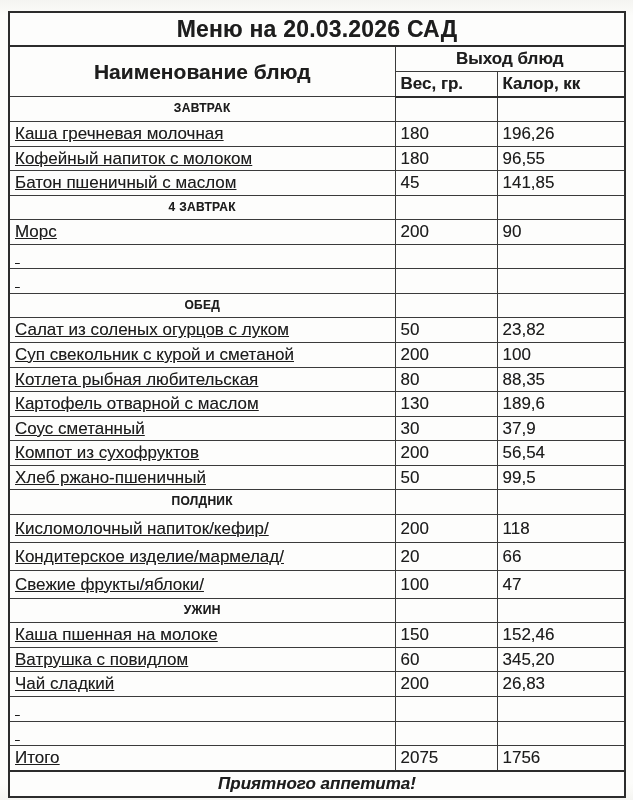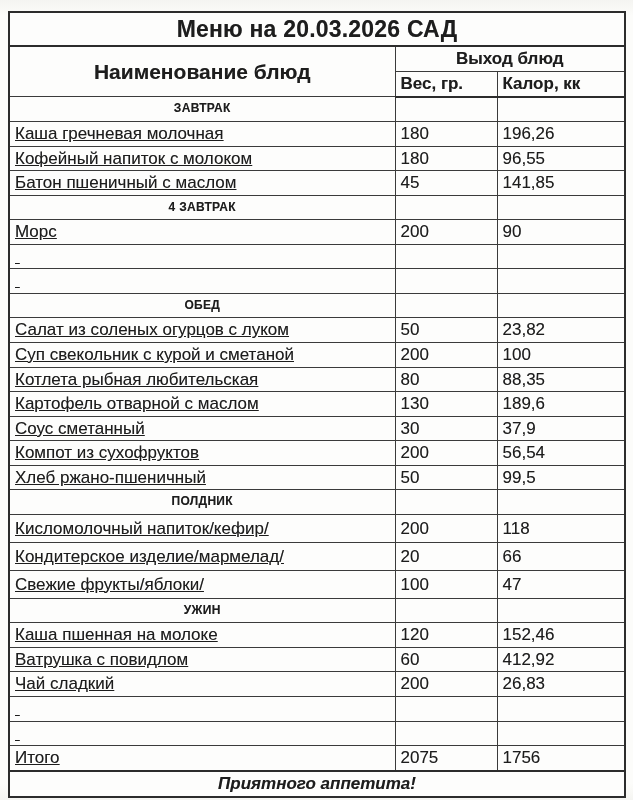--- a/index.html
+++ b/index.html
@@ -214,27 +214,27 @@
           <td class="num">100</td>
           <td class="num">47</td>
         </tr>
         <tr>
           <td class="section-name">УЖИН</td>
           <td class="num">&nbsp;</td>
           <td class="num">&nbsp;</td>
         </tr>
         <tr>
           <td class="dish">Каша пшенная на молоке</td>
-          <td class="num">120</td>
+          <td class="num">150</td>
           <td class="num">152,46</td>
         </tr>
         <tr>
           <td class="dish">Ватрушка с повидлом</td>
           <td class="num">60</td>
-          <td class="num">412,92</td>
+          <td class="num">345,20</td>
         </tr>
         <tr>
           <td class="dish">Чай сладкий</td>
           <td class="num">200</td>
           <td class="num">26,83</td>
         </tr>
         <tr>
           <td class="dish">&nbsp;</td>
           <td class="num">&nbsp;</td>
           <td class="num">&nbsp;</td>

